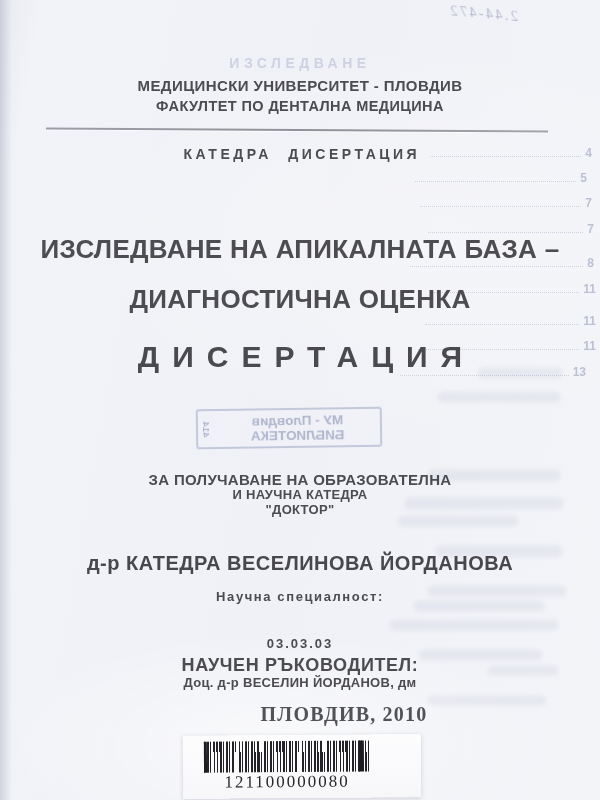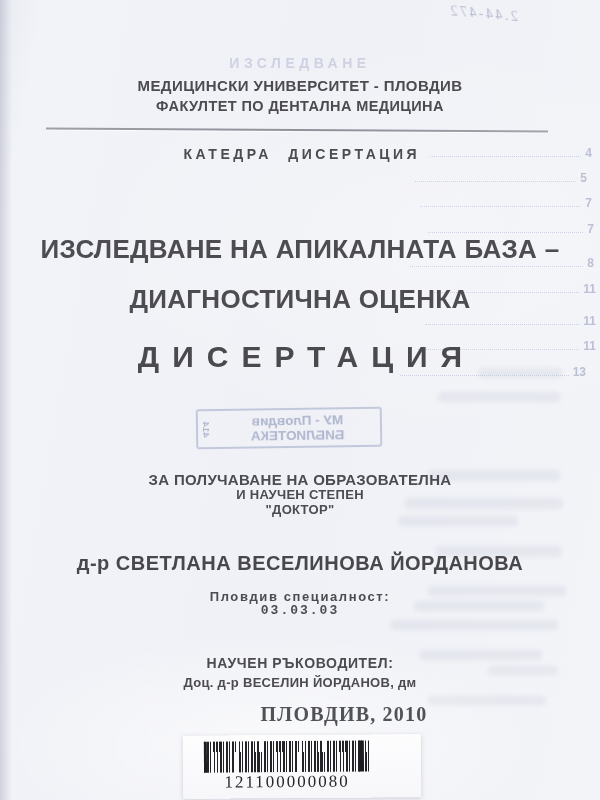--- a/index.html
+++ b/index.html
@@ -30,22 +30,22 @@
   }
   .dept{top:146px;font-size:14px;letter-spacing:3.5px;word-spacing:9px;text-indent:3.5px;}
   .title1{top:234px;font-size:26px;letter-spacing:.3px;color:#4c4c51;}
   .title2{top:284px;font-size:26px;letter-spacing:.3px;color:#4c4c51;}
   .diss{top:340px;font-size:30px;letter-spacing:13px;text-indent:13px;color:#49494e;}
   .deg1{top:471px;font-size:15px;letter-spacing:.3px;}
   .deg2{top:487px;font-size:13px;letter-spacing:.3px;}
   .deg3{top:502px;font-size:13px;letter-spacing:.3px;}
   .author{top:552px;font-size:20px;letter-spacing:.5px;color:#47474c;}
   .spec{top:589px;font-size:13px;letter-spacing:1.6px;}
-  .speccode{top:603px;font-size:13px;letter-spacing:2px;font-family:Liberation Mono, monospace;}
-  .sup{top:655px;font-size:14px;letter-spacing:.6px;}
+  .speccode{top:636px;font-size:13px;letter-spacing:2px;}
+  .sup{top:655px;font-size:18px;letter-spacing:.6px;}
   .supname{top:675px;font-size:13px;letter-spacing:.3px;}
   .city{top:703px;font-size:20px;letter-spacing:1.2px;font-family:"Liberation Serif",serif;color:#515158;font-weight:bold;padding-left:44px;}
 
   
   .bleed-toc-header{
     top:55px;font-size:14px;font-weight:bold;letter-spacing:4.5px;
     color:rgba(150,158,192,.38);filter:blur(.7px);
   }
   .handwriting{
     position:absolute;left:408px;top:6px;width:150px;text-align:center;
@@ -163,25 +163,25 @@
   <div class="cline b fac">ФАКУЛТЕТ ПО ДЕНТАЛНА МЕДИЦИНА</div>
   <div class="rule"></div>
   <div class="cline b dept">КАТЕДРА ДИСЕРТАЦИЯ</div>
 
   <div class="cline b title1">ИЗСЛЕДВАНЕ НА АПИКАЛНАТА БАЗА –</div>
   <div class="cline b title2">ДИАГНОСТИЧНА ОЦЕНКА</div>
 
   <div class="cline b diss">ДИСЕРТАЦИЯ</div>
 
   <div class="cline b deg1">ЗА ПОЛУЧАВАНЕ НА ОБРАЗОВАТЕЛНА</div>
-  <div class="cline b deg2">И НАУЧЕН СТЕПЕН</div>
+  <div class="cline b deg2">И НАУЧНА КАТЕДРА</div>
   <div class="cline b deg3">"ДОКТОР"</div>
 
-  <div class="cline b author">д-р СВЕТЛАНА ВЕСЕЛИНОВА ЙОРДАНОВА</div>
-  <div class="cline b spec">Пловдив специалност:</div>
+  <div class="cline b author">д-р КАТЕДРА ВЕСЕЛИНОВА ЙОРДАНОВА</div>
+  <div class="cline b spec">Научна специалност:</div>
   <div class="cline b speccode">03.03.03</div>
 
   <div class="cline b sup">НАУЧЕН РЪКОВОДИТЕЛ:</div>
   <div class="cline b supname">Доц. д-р ВЕСЕЛИН ЙОРДАНОВ, дм</div>
   <div class="cline city">ПЛОВДИВ, 2010</div>
 
   <div class="sticker">
     <div class="bars"></div>
     <div class="barcode-number">121100000080</div>
   </div>

